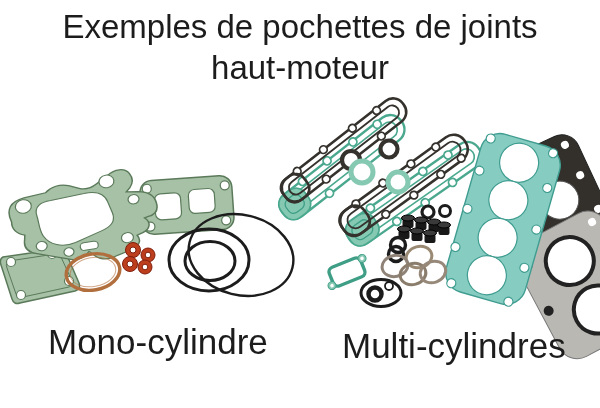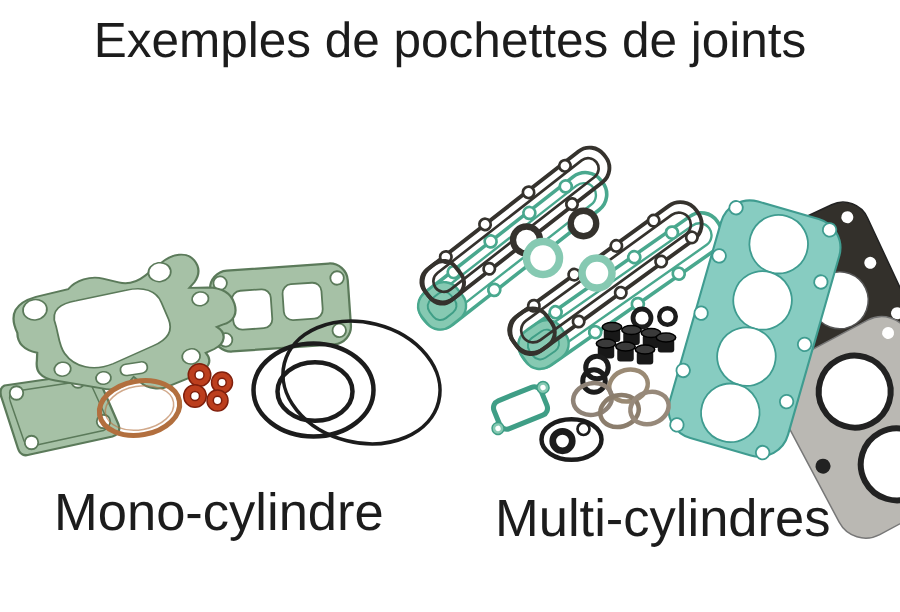--- a/index.html
+++ b/index.html
@@ -1,18 +1,18 @@
 <!DOCTYPE html>
 <html style="--background: #ffffff; --text: #1c1c1c; --gasket-green: #a6c1a6; --gasket-green-edge: #5b7a5a; --teal: #86c9b2; --teal-line: #49a88e; --teal-edge: #3f9e86; --teal-head: #87ccc1; --teal-head-edge: #3f9c90; --dark-gasket: #35322d; --black-gasket: #33302b; --grey-gasket: #bab8b3; --copper: #b26f3e; --red-oring: #bc3e1d; --red-oring-edge: #801f0c; --grey-ring: #958a7c; --black: #1c1c1c;"><head>
 <meta charset="utf-8">
 <style>
   html,body{margin:0;padding:0;}
   body{width:600px;height:408px;background:var(--background);font-family:"Liberation Sans",sans-serif;position:relative;overflow:hidden;}
   .title{position:absolute;top:6px;left:0;width:100%;text-align:center;font-size:33px;line-height:41px;color:var(--text);}
-  .caption{position:absolute;font-size:35px;color:var(--text);}
+  .caption{position:absolute;font-size:35px;color:var(--text);margin-left:12px;}
   .caption-left{left:36px;top:322px;}
   .caption-right{left:330px;top:326px;text-align:center;}
   svg{position:absolute;left:0;top:0;}
   .gband{fill:var(--gasket-green);stroke:var(--gasket-green-edge);stroke-width:1.5;}
   .ghole{fill:#ffffff;stroke:var(--gasket-green-edge);stroke-width:1.2;}
   .tline{fill:none;stroke:var(--teal-line);stroke-width:2.4;}
   .tlinein{fill:none;stroke:var(--teal-line);stroke-width:1.6;}
   .tdot{fill:#ffffff;stroke:var(--teal-line);stroke-width:1.8;}
   .dline{fill:none;stroke:var(--dark-gasket);stroke-width:2.6;}
   .dlinein{fill:none;stroke:var(--dark-gasket);stroke-width:1.8;}
@@ -242,15 +242,16 @@
     <g>
       <ellipse cx="381" cy="293" rx="20" ry="13.5" fill="none" stroke="var(--black)" stroke-width="3"></ellipse>
       <circle cx="375" cy="294" r="6.5" fill="none" stroke="var(--black)" stroke-width="4.5"></circle>
       <circle cx="389" cy="286" r="4" fill="none" stroke="var(--black)" stroke-width="1.8"></circle>
     </g>
   </g>
 </svg>
 
 <div class="title">
   <div>Exemples de pochettes de joints</div>
+  <div>haut-moteur</div>
 </div>
 <div class="caption caption-left">Mono-cylindre</div>
 <div class="caption caption-right">Multi-cylindres</div>
 
 </body></html>

